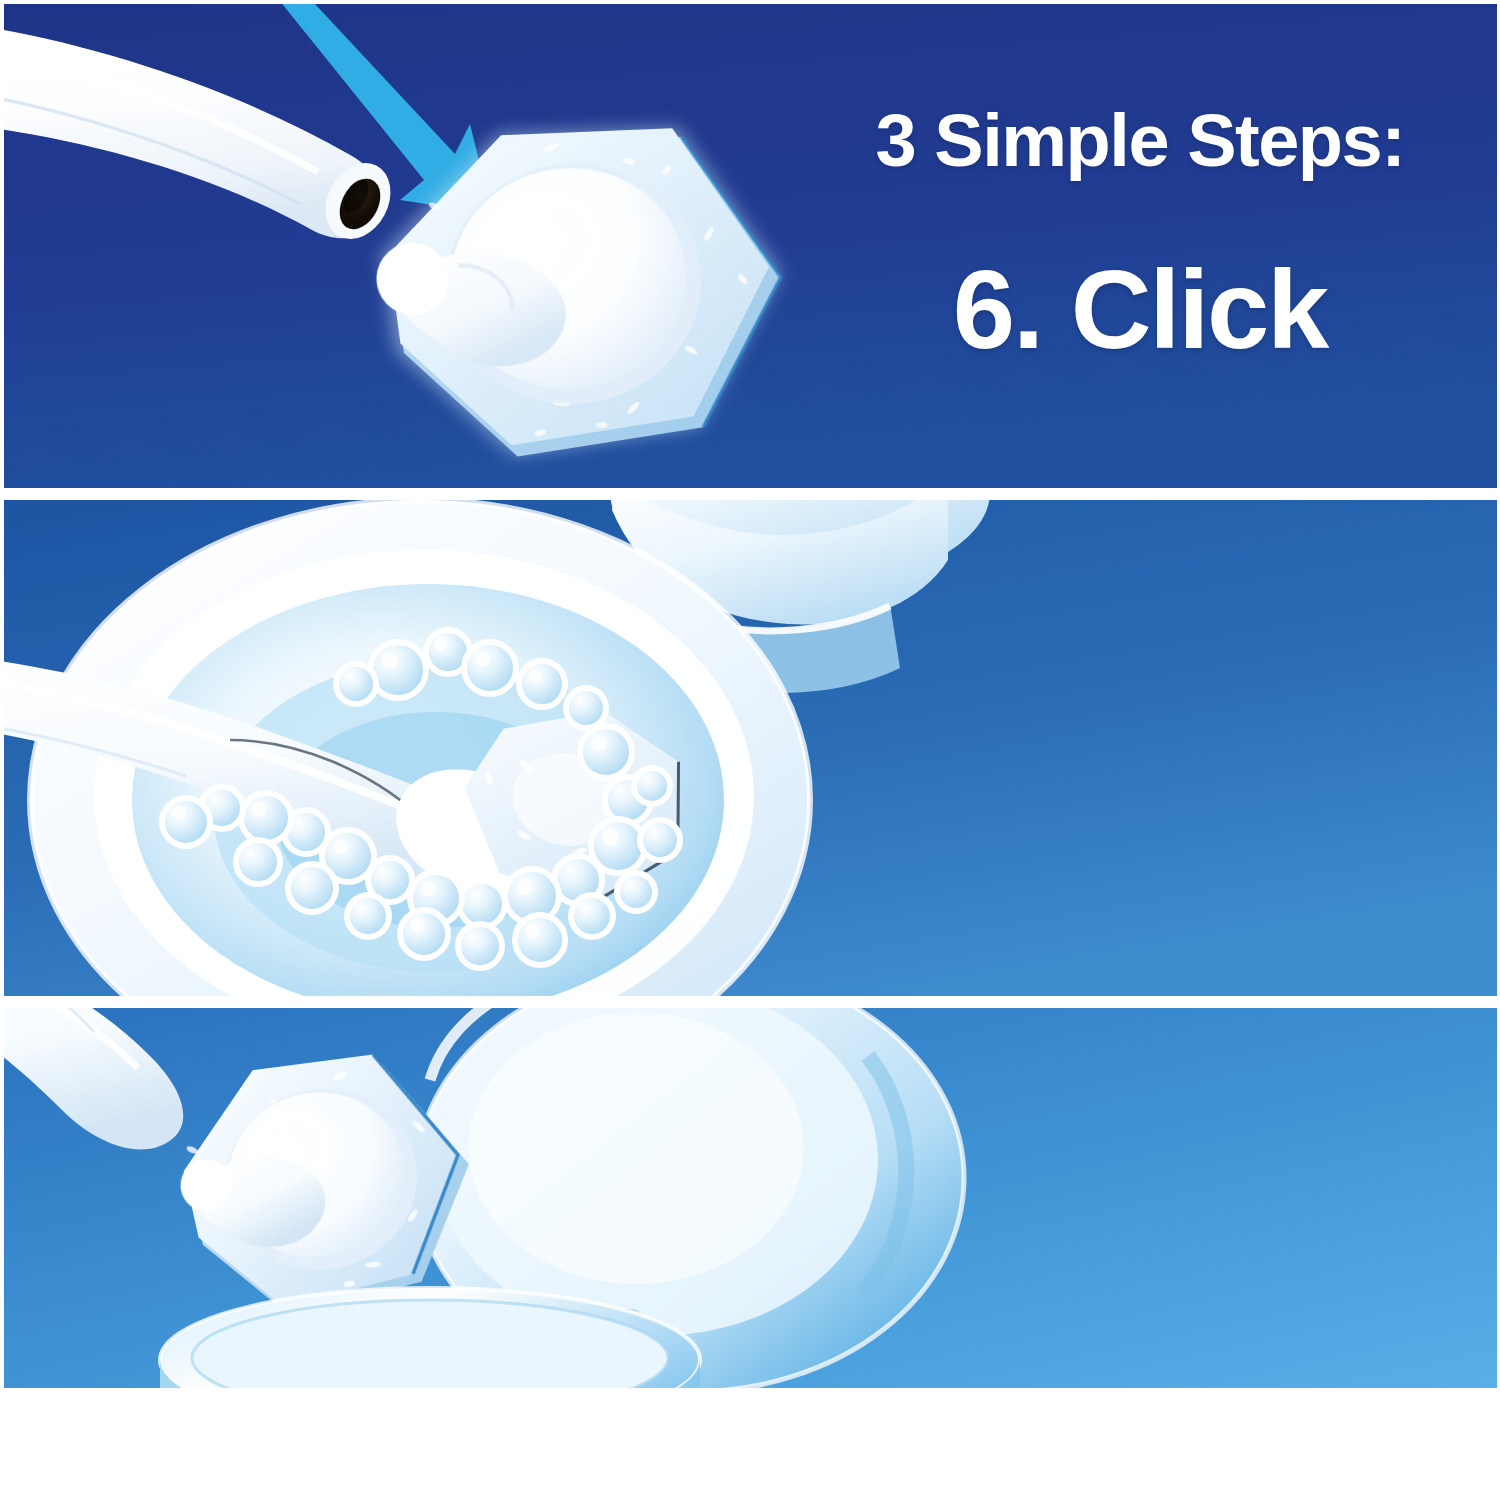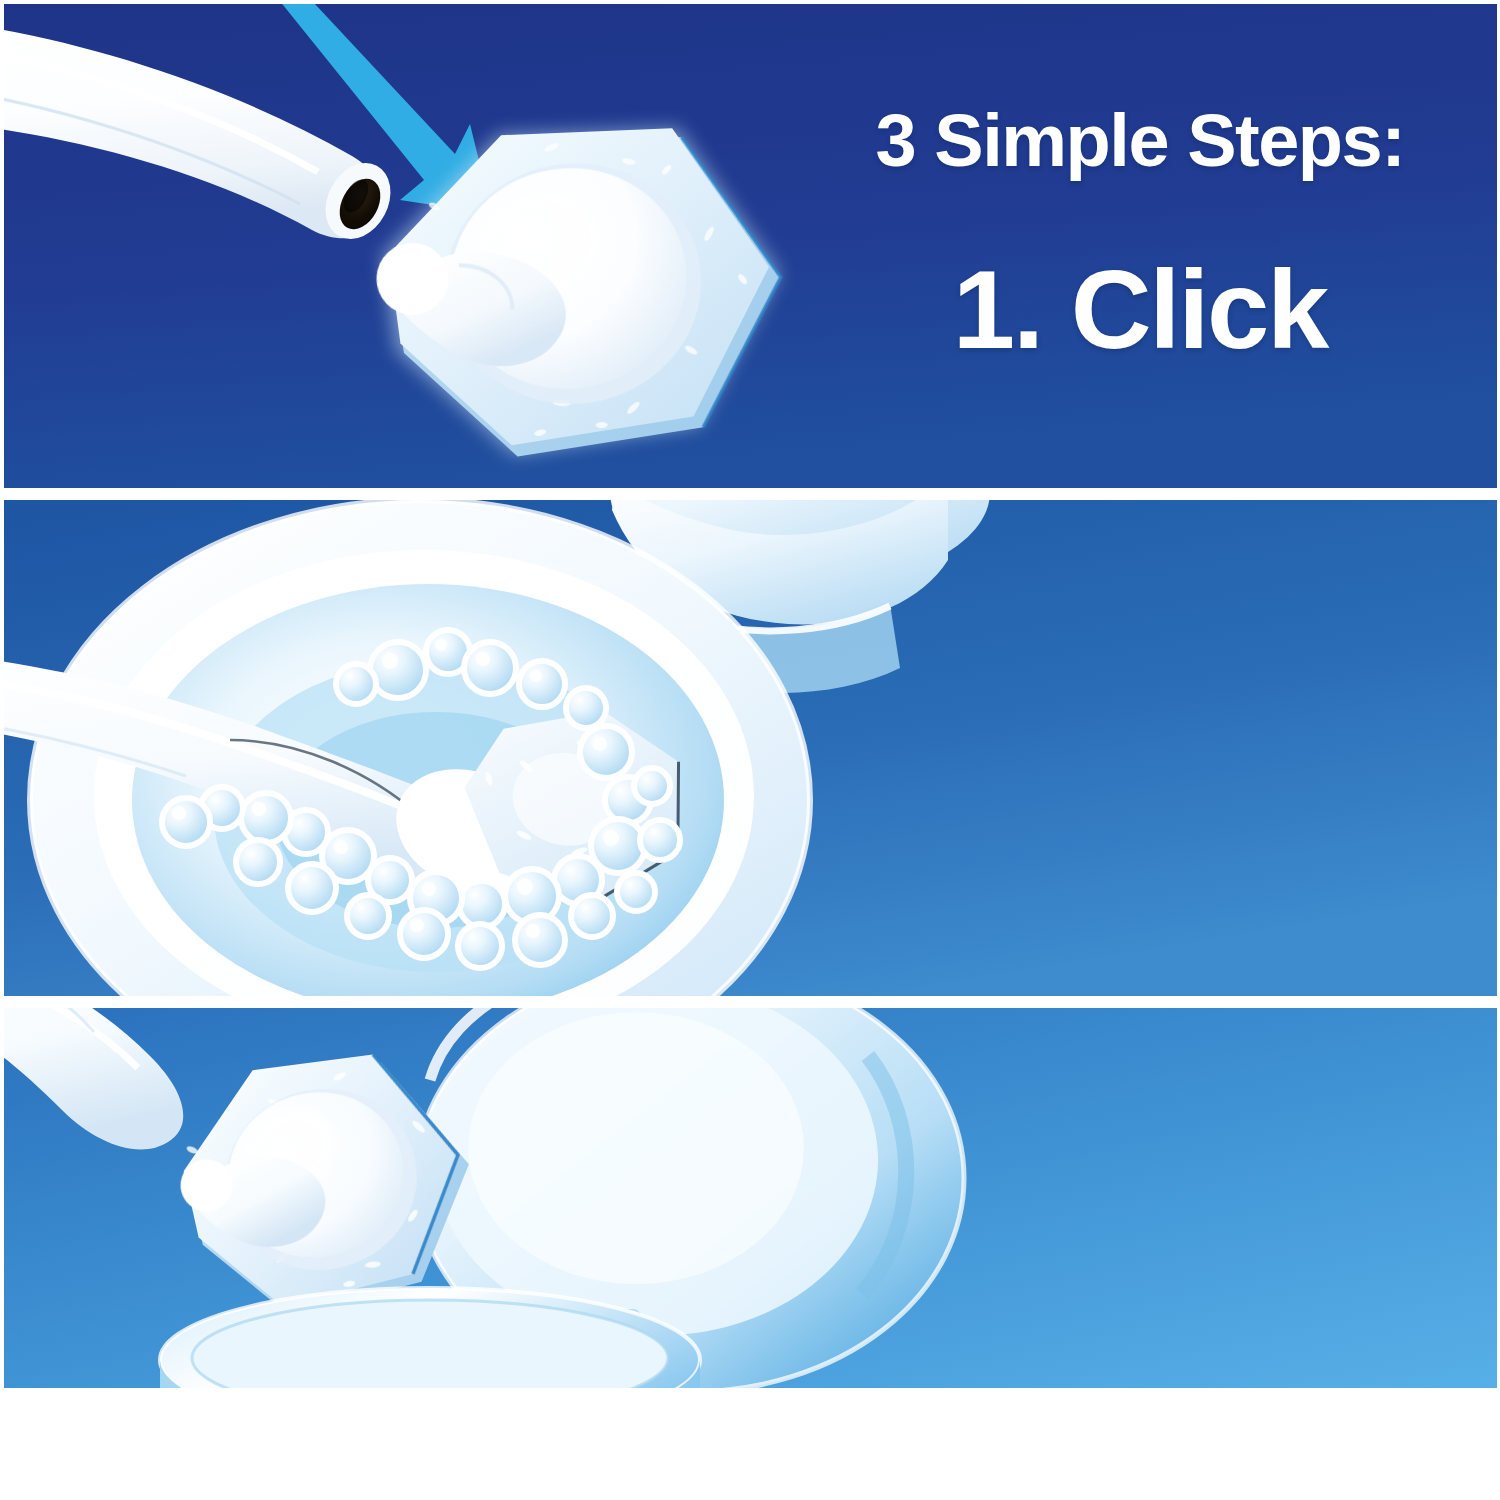--- a/index.html
+++ b/index.html
@@ -189,21 +189,21 @@
             <circle cx="-168" cy="-42" r="36" fill="#ffffff"></circle>
             <circle cx="-176" cy="-52" r="17" fill="#ffffff" opacity="0.95"></circle>
             <path d="M-120,-48 C-92,-44 -70,-22 -74,4" fill="none" stroke="#dfeaf5" stroke-width="4" opacity="0.8"></path>
           </g>
         </g>
       </svg>
     </div>
 
     <div class="text-layer" id="heading-steps">3 Simple Steps:</div>
 
-    <div class="text-layer" id="label-click">1. Click</div>
+    <div class="text-layer" id="label-click">6. Click</div>
   </section>
 
   <section class="panel" id="panel-swish">
     <div class="panel-art">
       <svg viewBox="0 0 1500 496" preserveAspectRatio="none" xmlns="http://www.w3.org/2000/svg">
         <defs>
           <linearGradient id="p2bg" x1="0.1" y1="0" x2="0.6" y2="1">
             <stop offset="0" stop-color="#1E56A4"></stop>
             <stop offset="0.55" stop-color="#2A6CB6"></stop>
             <stop offset="1" stop-color="#3E8BCE"></stop>

